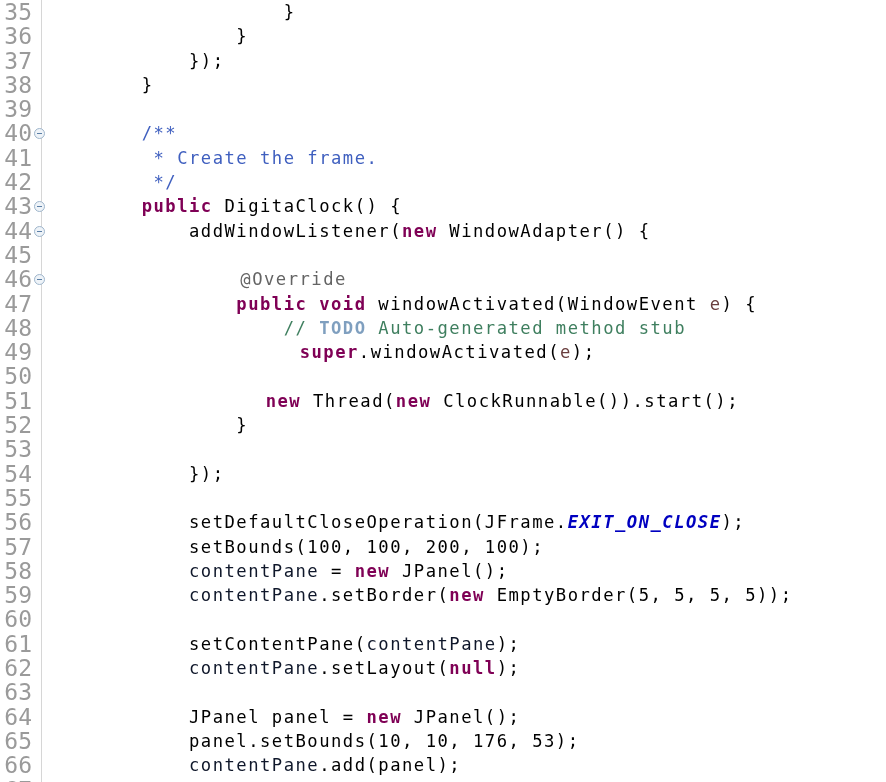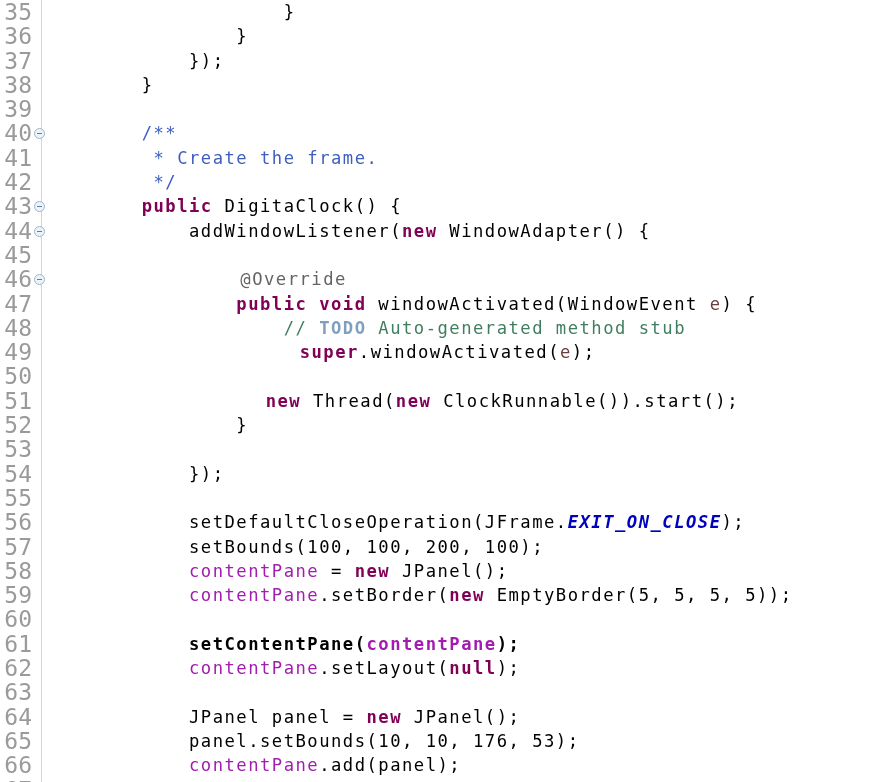--- a/index.html
+++ b/index.html
@@ -92,21 +92,21 @@
     letter-spacing: -0.12px;
   }
 
   
   .tok-kw       { color: #7f0055; font-weight: bold; }
   .tok-plain    { color: #000000; }
   .tok-cmt      { color: #3f7f5f; }
   .tok-jdoc     { color: #3f5fbf; }
   .tok-todo     { color: #7f9fbf; font-weight: bold; }
   .tok-anno     { color: #646464; }
-  .tok-field    { color: #a21caf; }
+  .tok-field    { color: #0f172a; }
   .tok-static   { color: #0000c0; font-weight: bold; font-style: italic; }
   .tok-param    { color: #6a3e3e; }
 </style>
 </head>
 <body>
 
 <div id="editor">
   <div class="gutter-sep"></div>
   <div class="code-lines" id="code-lines">
       <div class="line"><span class="lno">35</span><span class="src" style="left: 47px; letter-spacing: 1.48519px;"><span class="tok-plain">                    }</span></span></div>
@@ -128,21 +128,21 @@
       <div class="line"><span class="lno">51</span><span class="src" style="left: 29px; letter-spacing: 1.48519px;"><span class="tok-plain">                    </span><span class="tok-kw">new</span><span class="tok-plain"> Thread(</span><span class="tok-kw">new</span><span class="tok-plain"> ClockRunnable()).start();</span></span></div>
       <div class="line"><span class="lno">52</span><span class="src" style="left: 47px; letter-spacing: 1.48519px;"><span class="tok-plain">                }</span></span></div>
       <div class="line"><span class="lno">53</span><span class="src" style="left: 47px; letter-spacing: 1.48519px;"><span class="tok-plain"></span></span></div>
       <div class="line"><span class="lno">54</span><span class="src" style="left: 47px; letter-spacing: 1.48519px;"><span class="tok-plain">            });</span></span></div>
       <div class="line"><span class="lno">55</span><span class="src" style="left: 47px; letter-spacing: 1.48519px;"><span class="tok-plain"></span></span></div>
       <div class="line"><span class="lno">56</span><span class="src" style="left: 47px; letter-spacing: 1.48519px;"><span class="tok-plain">            setDefaultCloseOperation(JFrame.</span><span class="tok-static">EXIT_ON_CLOSE</span><span class="tok-plain">);</span></span></div>
       <div class="line"><span class="lno">57</span><span class="src" style="left: 47px; letter-spacing: 1.48519px;"><span class="tok-plain">            setBounds(100, 100, 200, 100);</span></span></div>
       <div class="line"><span class="lno">58</span><span class="src" style="left: 47px; letter-spacing: 1.48519px;"><span class="tok-plain">            </span><span class="tok-field">contentPane</span><span class="tok-plain"> = </span><span class="tok-kw">new</span><span class="tok-plain"> JPanel();</span></span></div>
       <div class="line"><span class="lno">59</span><span class="src" style="left: 47px; letter-spacing: 1.48519px;"><span class="tok-plain">            </span><span class="tok-field">contentPane</span><span class="tok-plain">.setBorder(</span><span class="tok-kw">new</span><span class="tok-plain"> EmptyBorder(5, 5, 5, 5));</span></span></div>
       <div class="line"><span class="lno">60</span><span class="src" style="left: 47px; letter-spacing: 1.48519px;"><span class="tok-plain"></span></span></div>
-      <div class="line"><span class="lno">61</span><span class="src" style="left: 47px; letter-spacing: 1.48519px; font-weight: bold;"><span class="tok-plain">            setContentPane(</span><span class="tok-field">contentPane</span><span class="tok-plain">);</span></span></div>
+      <div class="line"><span class="lno">61</span><span class="src" style="left: 47px; letter-spacing: 1.48519px;"><span class="tok-plain">            setContentPane(</span><span class="tok-field">contentPane</span><span class="tok-plain">);</span></span></div>
       <div class="line"><span class="lno">62</span><span class="src" style="left: 47px; letter-spacing: 1.48519px;"><span class="tok-plain">            </span><span class="tok-field">contentPane</span><span class="tok-plain">.setLayout(</span><span class="tok-kw">null</span><span class="tok-plain">);</span></span></div>
       <div class="line"><span class="lno">63</span><span class="src" style="left: 47px; letter-spacing: 1.48519px;"><span class="tok-plain"></span></span></div>
       <div class="line"><span class="lno">64</span><span class="src" style="left: 47px; letter-spacing: 1.48519px;"><span class="tok-plain">            JPanel panel = </span><span class="tok-kw">new</span><span class="tok-plain"> JPanel();</span></span></div>
       <div class="line"><span class="lno">65</span><span class="src" style="left: 47px; letter-spacing: 1.48519px;"><span class="tok-plain">            panel.setBounds(10, 10, 176, 53);</span></span></div>
       <div class="line"><span class="lno">66</span><span class="src" style="left: 47px; letter-spacing: 1.48519px;"><span class="tok-plain">            </span><span class="tok-field">contentPane</span><span class="tok-plain">.add(panel);</span></span></div>
       <div class="line"><span class="lno">67</span><span class="src" style="left: 47px; letter-spacing: 1.48519px;"><span class="tok-plain">            panel.setLayout(</span><span class="tok-kw">null</span><span class="tok-plain">);</span></span></div>
     </div>
 </div>
 
 </body></html>

